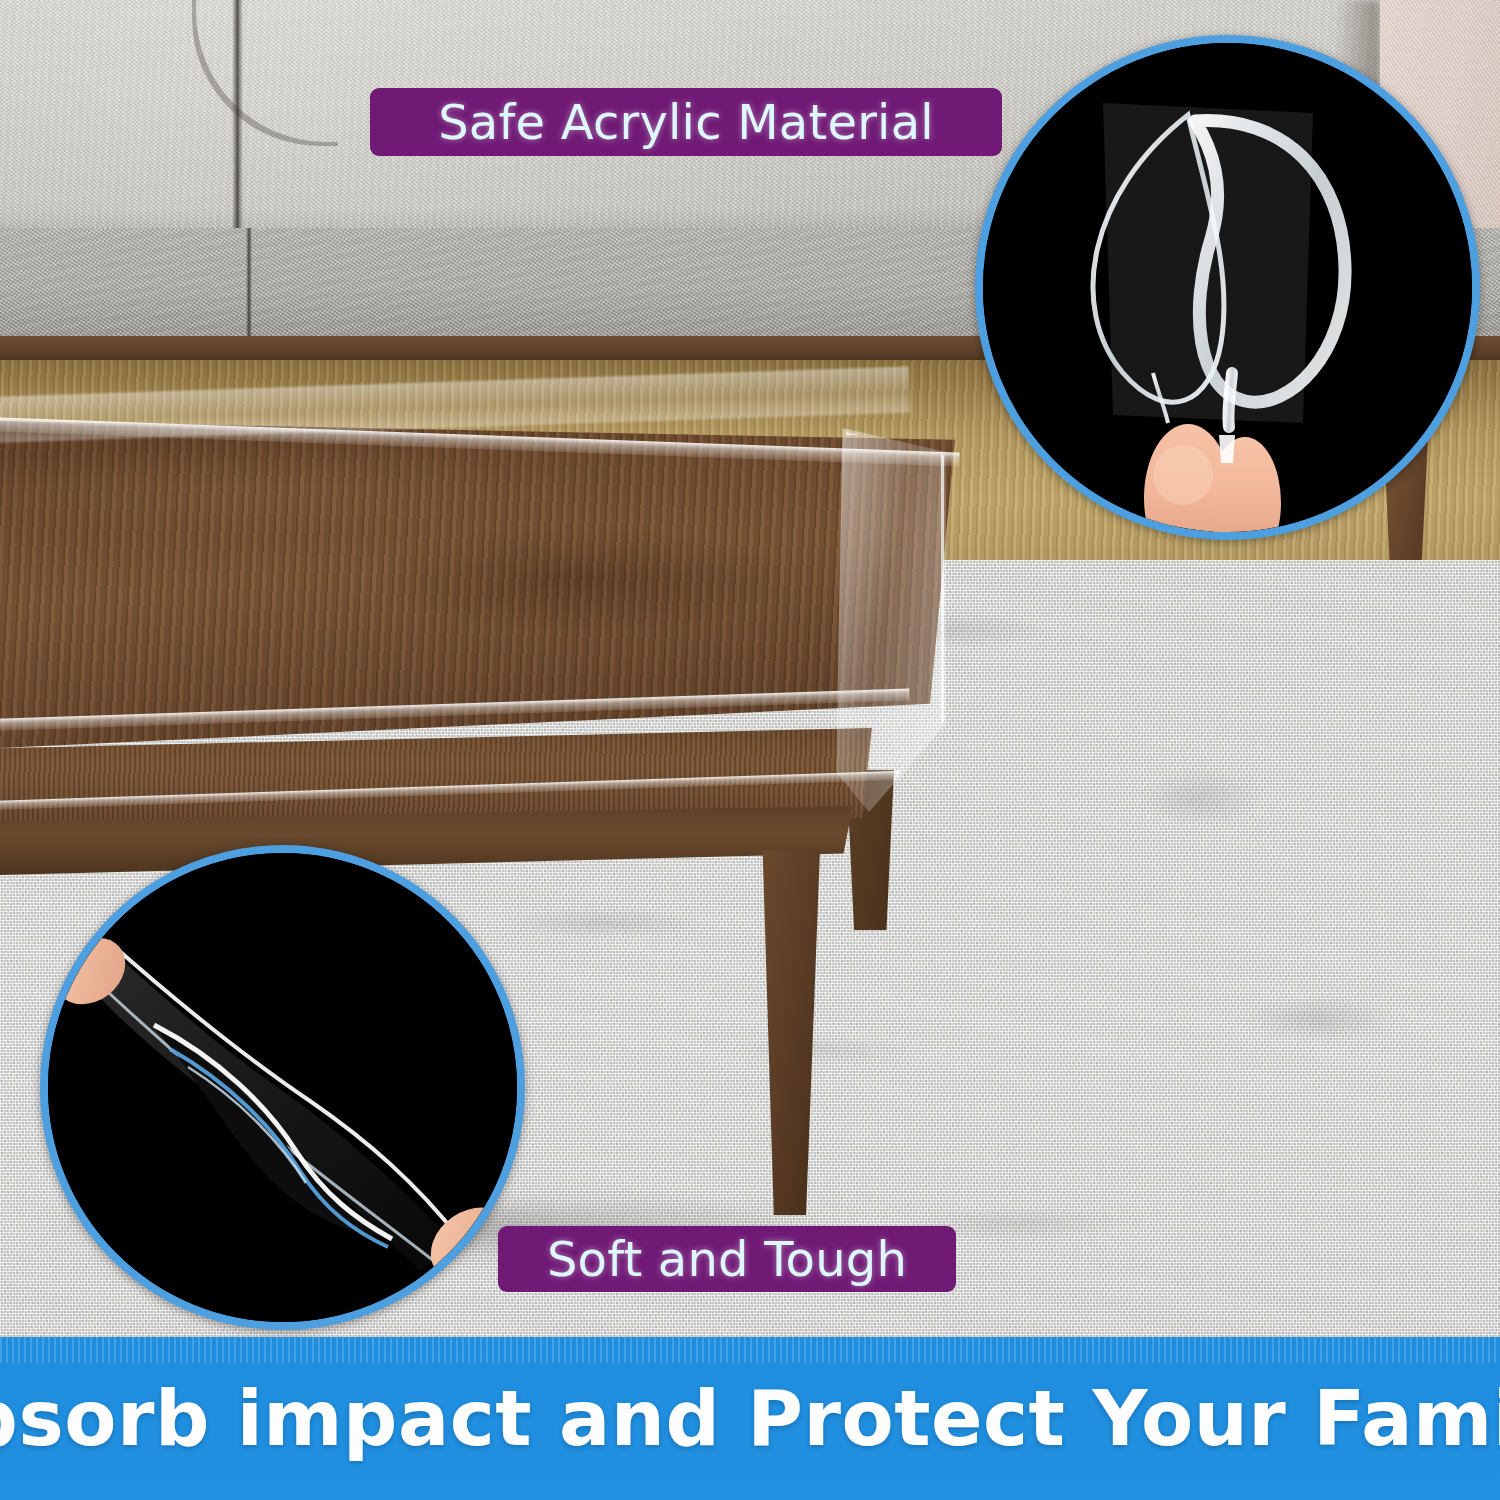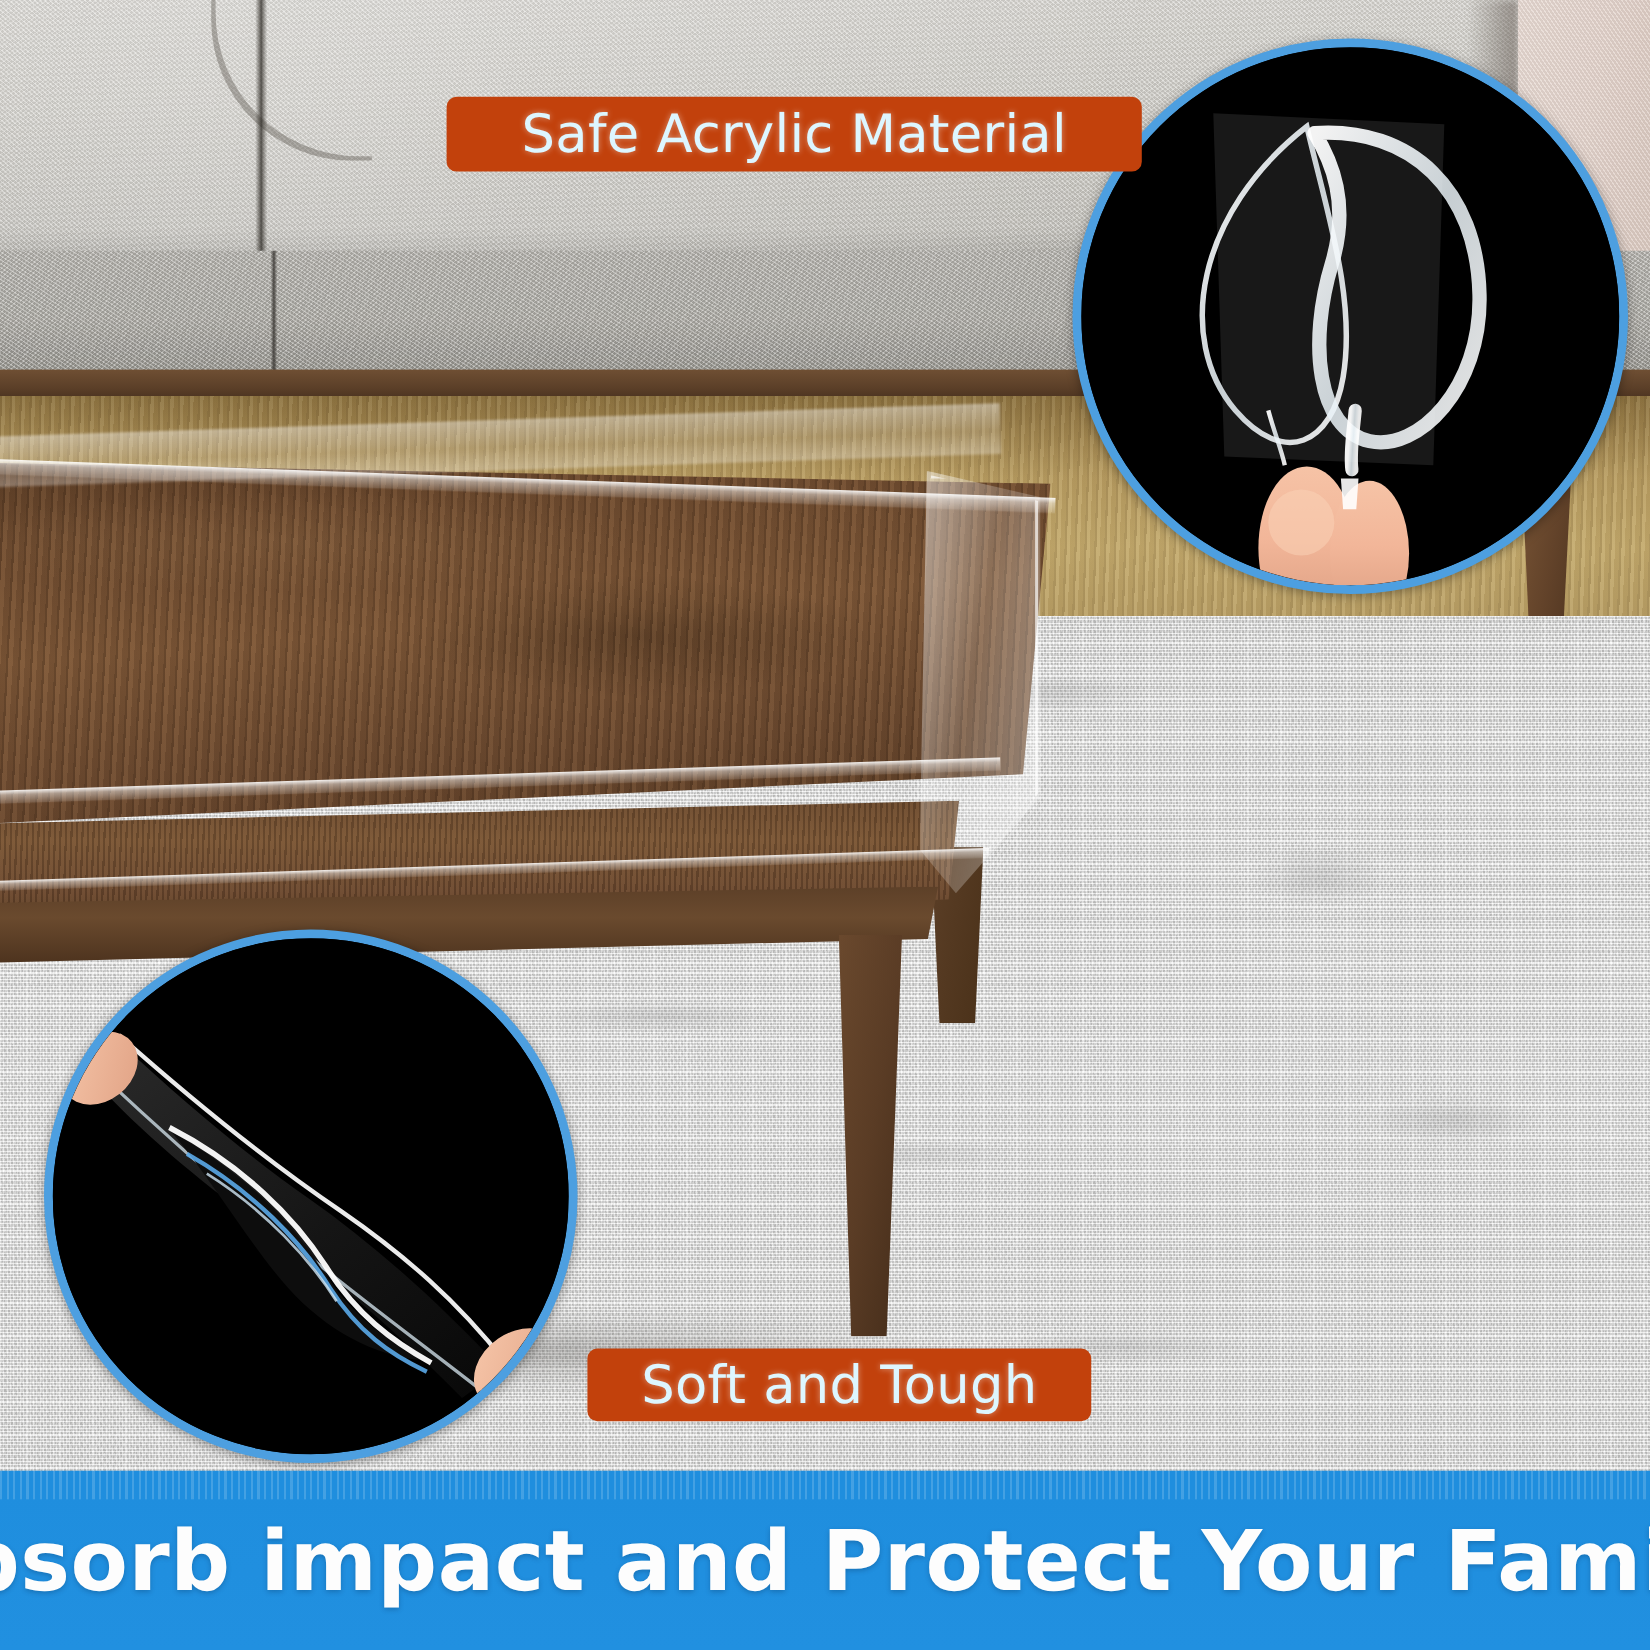--- a/index.html
+++ b/index.html
@@ -192,29 +192,28 @@
   }
   .table-shadow{
     position:absolute; left:70px; top:800px; width:830px; height:60px;
     background:radial-gradient(ellipse at center, rgba(90,88,84,.40), transparent 72%);
     filter:blur(10px);
   }
 
   
   .badge{
     position:absolute;
-    background:#c2410c;
+    background:#701a75;
     border-radius:9px;
     color:#ddf6ff;
     display:flex; align-items:center; justify-content:center;
     text-shadow:0 0 6px rgba(255,255,255,.45);
     letter-spacing:.2px;
     white-space:nowrap;
     font-weight:400;
-    margin-left:36px;
   }
   #badge-acrylic{ left:370px; top:88px; width:632px; height:68px; font-size:48px; }
   #badge-soft{ left:498px; top:1226px; width:458px; height:66px; font-size:48px;text-align:right; }
 
   
   .inset{
     position:absolute; border-radius:50%;
     background:#000;
     border:8px solid #4d9fe0;
     overflow:hidden;

